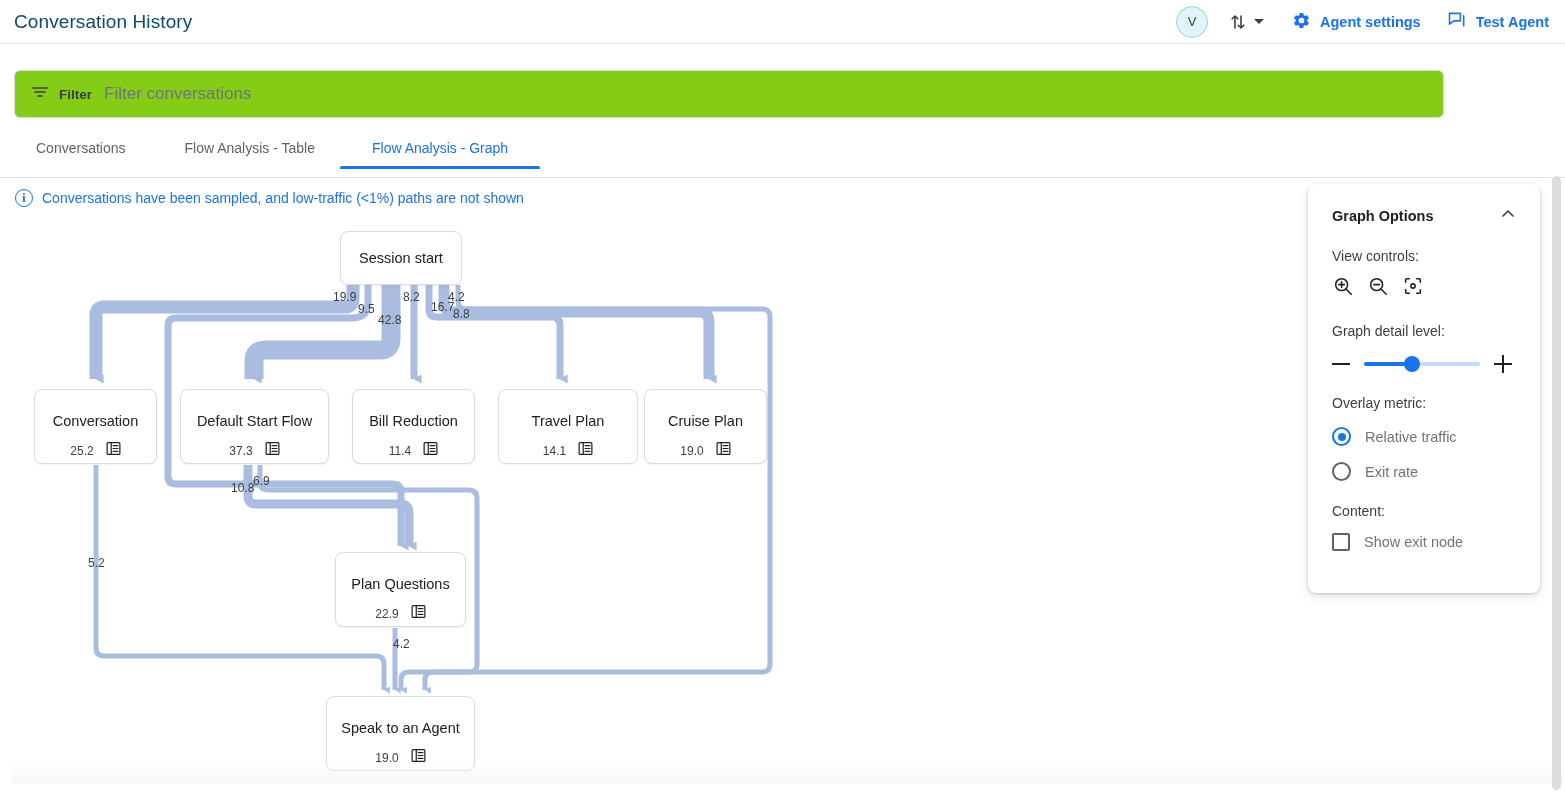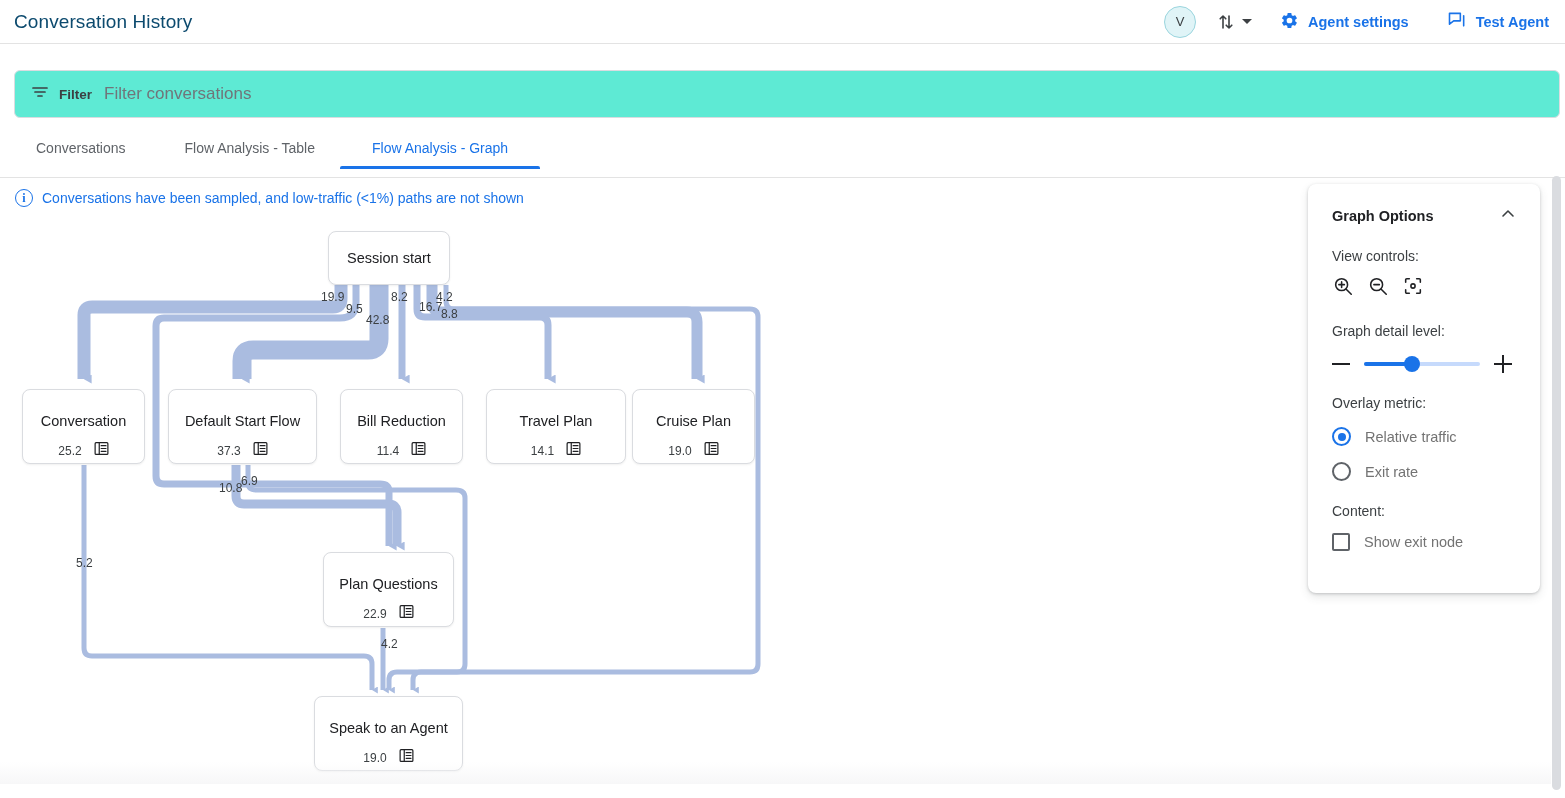--- a/index.html
+++ b/index.html
@@ -31,30 +31,30 @@
     background: #e0f4f7; border: 1px solid #9ad5de;
     display: flex; align-items: center; justify-content: center;
     font-size: 13px; color: #3c4043; margin-right: 20px;
   }
   .sort-ctl { display: flex; align-items: center; gap: 6px; margin-right: 28px; cursor: pointer; }
   .sort-ctl svg { display: block; }
   .caret { width: 0; height: 0; border-left: 5px solid transparent; border-right: 5px solid transparent; border-top: 5px solid #3c4043; }
   .link-btn {
     display: flex; align-items: center; gap: 9px;
     color: #1a73e8; font-size: 14.5px; font-weight: 700;
-    margin-right: 38px; cursor: pointer; white-space: nowrap;
+    margin-right: 26px; cursor: pointer; white-space: nowrap;
   }
   .link-btn:last-child { margin-right: 6px; }
 
   
   .filterbar {
     position: absolute; top: 70px; left: 14px;
-    width: 1546px; height: 48px;
+    width: 1430px; height: 48px;
     border: 1px solid #dadce0; border-radius: 6px;
-    display: flex; align-items: center; background: #5eead4;
+    display: flex; align-items: center; background: #84cc16;
   }
   .filter-label { display: flex; align-items: center; gap: 10px; margin-left: 16px; }
   .filter-label .txt { font-size: 13.5px; font-weight: 700; color: #3c4043; }
   .filter-input {
     border: none; outline: none; margin-left: 12px;
     font-size: 17px; color: #5f6368; width: 600px;
     font-family: "Liberation Sans", sans-serif; background: transparent;
   }
   .filter-input::placeholder { color: #70757a; }
 
@@ -85,21 +85,21 @@
   }
   .info-icon {
     width: 18px; height: 18px; border: 1.6px solid #1a73e8; border-radius: 50%;
     display: flex; align-items: center; justify-content: center;
     font-size: 12px; font-weight: 700; line-height: 1; font-family: "Liberation Serif", serif;
     flex: 0 0 auto;
   }
 
   
   .canvas {
-    position: absolute; top: 178px; left: 0;
+    position: absolute; top: 178px; left: 12px;
     width: 1551px; height: 606px; overflow: hidden;
   }
   #graph-svg { position: absolute; top: 0; left: 0; }
 
   .node {
     position: absolute; background: #fff;
     border: 1px solid #dadce0; border-radius: 8px;
     display: flex; flex-direction: column; align-items: center;
     box-shadow: 0 1px 2px rgba(60,64,67,.08);
   }

